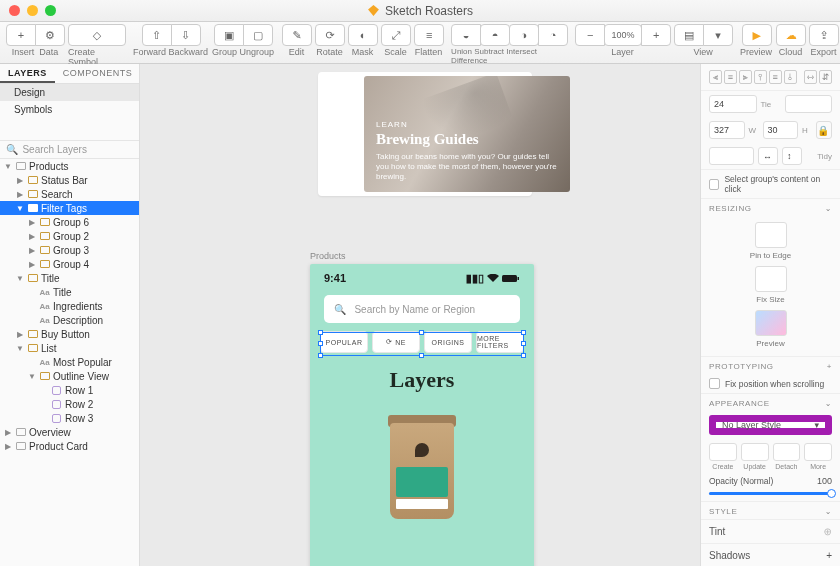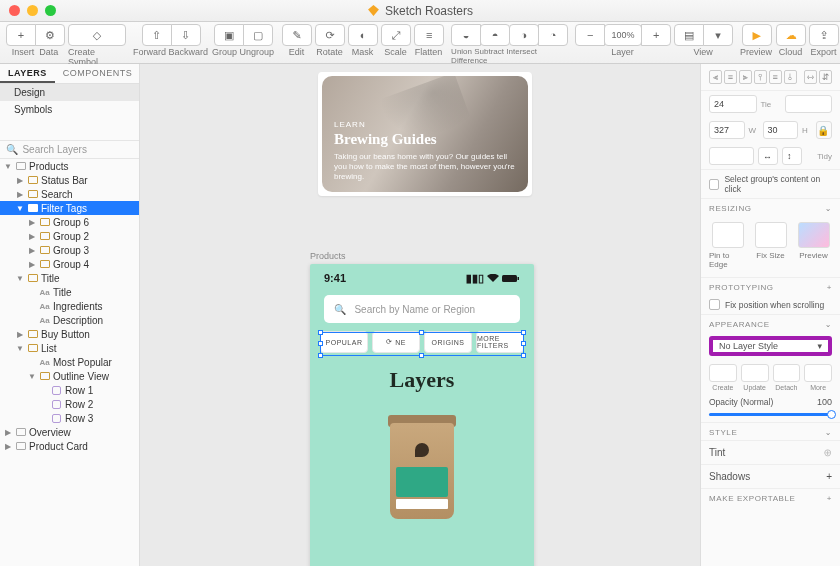--- a/index.html
+++ b/index.html
@@ -35,21 +35,21 @@
   .lrow.sel .disc { color:#fff; }
   .lrow .ic { width:11px; height:11px; display:inline-flex; align-items:center; justify-content:center; }
   .ic-ab { border:1px solid #aaa; border-radius:1px; width:10px; height:8px;}
   .ic-fold { width:10px; height:8px; background:#3e9cff; border-radius:1px; }
   .lrow.sel .ic-fold { background:#fff; }
   .ic-grp { width:10px;height:8px;border:1px solid #c79b3a; border-radius:1px;}
   .ic-txt { font-size:8px; font-weight:700; color:#999; }
   .ic-shape { width:9px;height:9px;border:1px solid #b49bd8;border-radius:2px;}
   .canvas { flex:1; background:#eaeaea; position:relative; overflow:hidden; }
   .card1 { position:absolute; left:178px; top:8px; width:214px; height:124px; background:#fff; border-radius:4px; padding:4px; box-shadow:0 1px 2px rgba(0,0,0,0.08);}
-  .card1 .inner { width:100%; height:100%; border-radius:10px; background:linear-gradient(120deg,#b3a79c 0%, #cfc6bd 40%, #9a9088 70%, #756a60 100%); position:relative; overflow:hidden;}
+  .card1 .inner { width:100%; height:100%; border-radius:3px; background:linear-gradient(120deg,#b3a79c 0%, #cfc6bd 40%, #9a9088 70%, #756a60 100%); position:relative; overflow:hidden;margin-left:42px;}
   .card1 .pour { position:absolute; left:55px; top:10px; width:90px; height:60px; background:radial-gradient(ellipse at 70% 20%, rgba(0,0,0,0.15), transparent 60%); transform:rotate(-20deg);}
   .card1 .txt { position:absolute; left:12px; bottom:10px; right:12px; color:#fff; }
   .card1 .kicker { font-size:8px; letter-spacing:1px; }
   .card1 .h { font-size:15px; font-family:Georgia,serif; font-weight:700; margin:2px 0 4px;}
   .card1 .p { font-size:8px; line-height:1.25; opacity:0.95; }
   .ab-label { position:absolute; font-size:9px; color:#888; }
   .artboard { position:absolute; left:170px; top:200px; width:224px; height:360px; background:#a3e3cd; border-radius:2px; box-shadow:0 1px 4px rgba(0,0,0,0.15);}
   .statusbar { display:flex; justify-content:space-between; padding:8px 14px 0; font-size:11px; font-weight:600; color:#1a1a1a;}
   .statusbar .right { display:flex; gap:3px; align-items:center;}
   .searchbox { margin:10px 14px 8px; background:#fff; border-radius:5px; height:28px; display:flex; align-items:center; padding:0 10px; gap:8px; color:#999; font-size:10px;}
@@ -67,26 +67,26 @@
   .bag .label { position:absolute; left:14px; right:14px; top:58px; height:30px; background:#2fa885; border-radius:2px;}
   .bag .label2 { position:absolute; left:14px; right:14px; top:90px; height:10px; background:#fff; border-radius:1px;}
   .bag .logo { position:absolute; left:50%; top:34px; transform:translateX(-50%); width:14px; height:14px; background:#3c2f23; border-radius:50% 50% 50% 0;}
   .rightpanel { width:140px; background:#fafafa; border-left:1px solid #ddd; font-size:10px; color:#555; overflow:auto;}
   .rp-row { display:flex; align-items:center; padding:4px 8px; gap:4px; border-bottom:1px solid #eee;}
   .rp-row.nb { border:none; }
   .rp-align { display:flex; gap:2px; padding:6px 8px; border-bottom:1px solid #eee;}
   .rp-align .ab { width:14px; height:14px; border:1px solid #ccc; border-radius:2px; display:flex; align-items:center; justify-content:center; color:#888; font-size:9px; cursor:pointer;}
   .rp-in { flex:1; height:18px; border:1px solid #ddd; border-radius:3px; background:#fff; padding:0 4px; display:flex; align-items:center; font-size:9px; color:#444;}
   .rp-sec { padding:5px 8px 3px; font-size:8px; letter-spacing:0.6px; color:#888; border-top:1px solid #eee; display:flex; justify-content:space-between; align-items:center;}
-  .rp-resize { display:flex; gap:6px; padding:6px 8px 8px; }
+  .rp-resize { display:flex; gap:6px; padding:6px 8px 8px;flex-direction:column; }
   .rp-resize .cell { flex:1; display:flex; flex-direction:column; align-items:center; gap:3px; font-size:8px; color:#777;}
   .rp-resize .box { width:32px; height:26px; border:1px solid #ddd; border-radius:3px; background:#fff; position:relative;}
   .rp-check { display:flex; align-items:center; gap:5px; padding:4px 8px;}
   .rp-check .cb { width:11px; height:11px; border:1px solid #bbb; border-radius:2px; background:#fff;}
-  .rp-drop { margin:4px 8px; border:4px solid #a21caf; border-radius:3px; background:#fff; height:20px; display:flex; align-items:center; padding:0 6px; justify-content:space-between; font-size:9px;}
+  .rp-drop { margin:4px 8px; border:7px solid #a21caf; border-radius:3px; background:#fff; height:20px; display:flex; align-items:center; padding:0 6px; justify-content:space-between; font-size:9px;}
   .rp-mini { display:flex; gap:4px; padding:4px 8px; }
   .rp-mini .m { flex:1; display:flex; flex-direction:column; align-items:center; gap:2px; font-size:7px; color:#888;}
   .rp-mini .m .bx { width:100%; height:18px; border:1px solid #ddd; border-radius:3px; background:#fff;}
   .rp-line { padding:6px 8px; display:flex; justify-content:space-between; align-items:center; border-top:1px solid #eee;}
   .slider { height:3px; background:#ddd; border-radius:2px; position:relative; margin:2px 8px 6px;}
   .slider .fill { position:absolute; left:0; top:0; bottom:0; background:#1f7bff; border-radius:2px;}
   .slider .knob { position:absolute; top:-3px; width:9px; height:9px; background:#fff; border:1px solid #1f7bff; border-radius:50%;}
   svg { display:block; }
 </style>
 </head>

